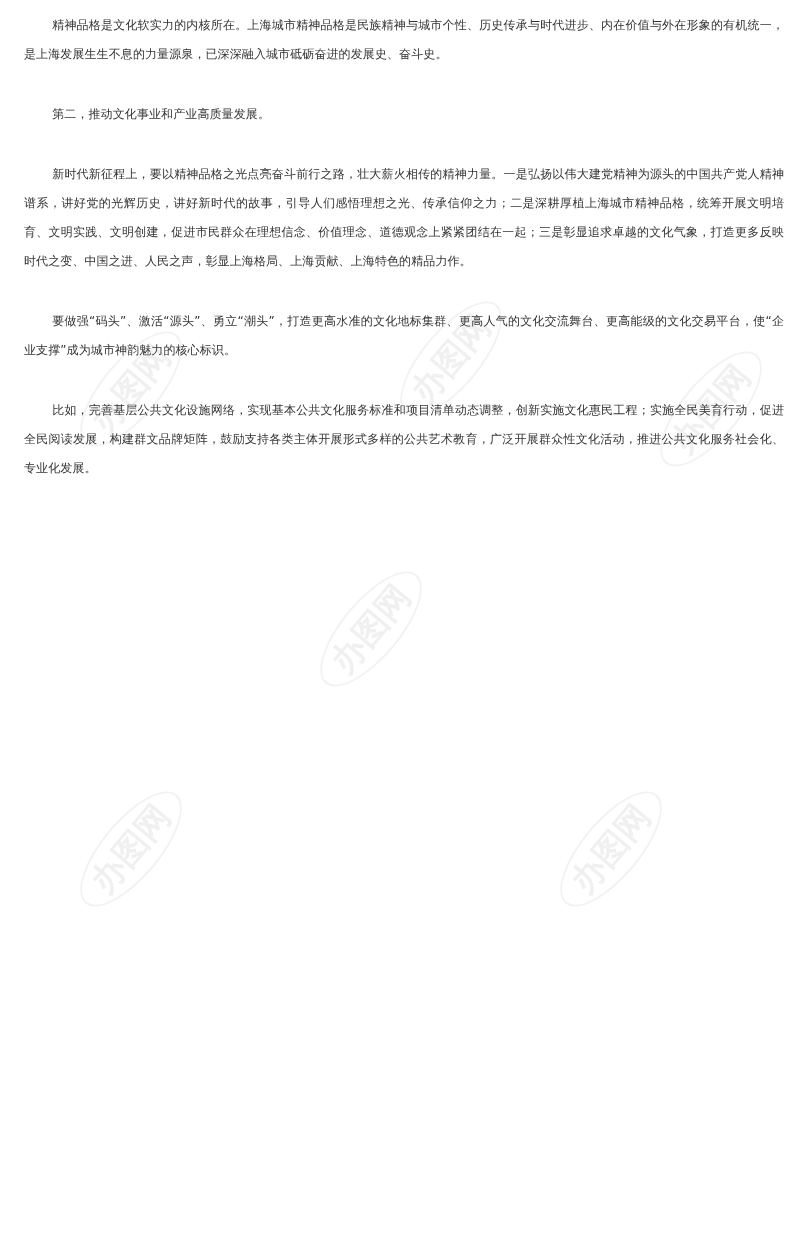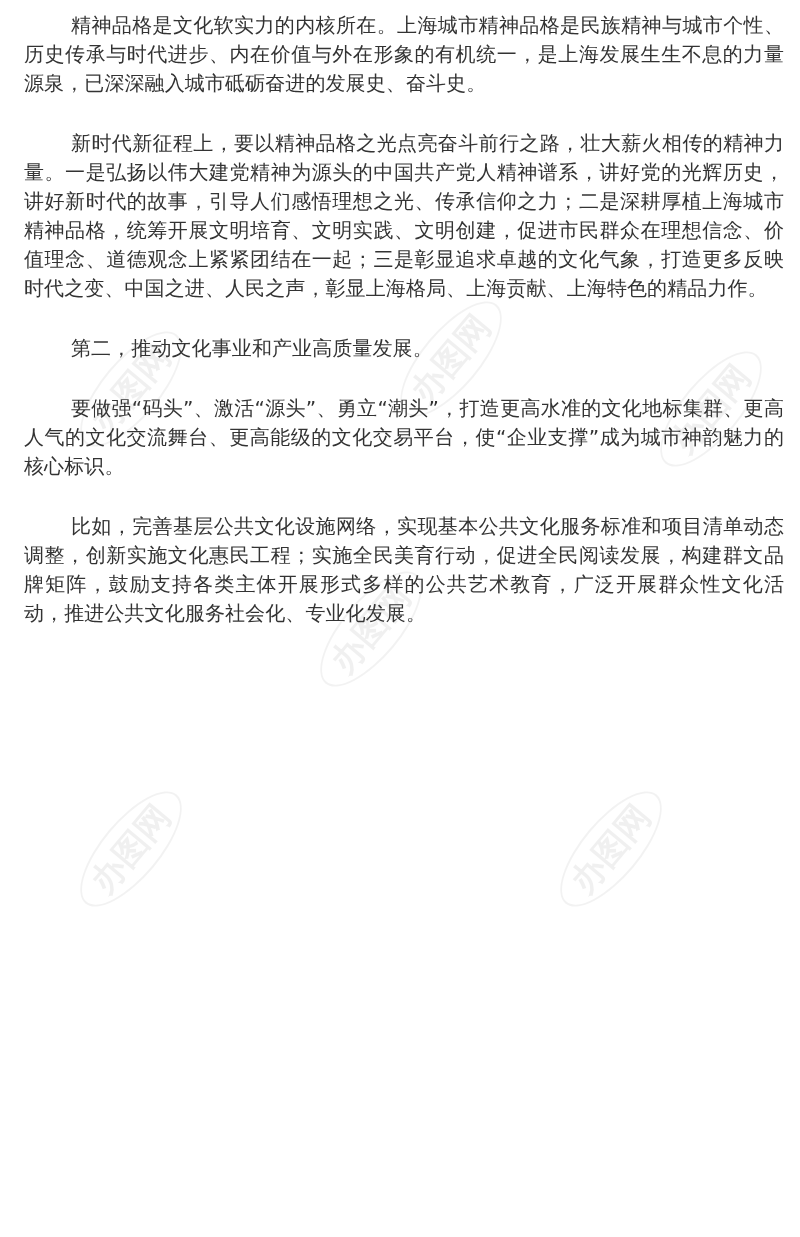--- a/index.html
+++ b/index.html
@@ -16,21 +16,21 @@
       color: #333333;
     }
     .article {
       position: absolute;
       left: 24px;
       top: 11px;
       width: 760px;
     }
     .para {
       margin: 0 0 31px 0;
-      font-size: 20px;
+      font-size: 12px;
       line-height: 29px;
       text-indent: 2.35em;
       text-align: justify;
       letter-spacing: 0.1px;
     }
     .watermark {
       position: absolute;
       color: rgba(0,0,0,0.06);
       font-size: 34px;
       font-weight: bold;
@@ -47,17 +47,17 @@
 
 <div class="watermark" style="left:60px; top:360px;">办图网</div>
 <div class="watermark" style="left:380px; top:330px;">办图网</div>
 <div class="watermark" style="left:640px; top:380px;">办图网</div>
 <div class="watermark" style="left:300px; top:600px;">办图网</div>
 <div class="watermark" style="left:60px; top:820px;">办图网</div>
 <div class="watermark" style="left:540px; top:820px;">办图网</div>
 
 <article class="article">
   <p class="para">精神品格是文化软实力的内核所在。上海城市精神品格是民族精神与城市个性、历史传承与时代进步、内在价值与外在形象的有机统一，是上海发展生生不息的力量源泉，已深深融入城市砥砺奋进的发展史、奋斗史。</p>
+  <p class="para">第二，推动文化事业和产业高质量发展。</p>
   <p class="para">新时代新征程上，要以精神品格之光点亮奋斗前行之路，壮大薪火相传的精神力量。一是弘扬以伟大建党精神为源头的中国共产党人精神谱系，讲好党的光辉历史，讲好新时代的故事，引导人们感悟理想之光、传承信仰之力；二是深耕厚植上海城市精神品格，统筹开展文明培育、文明实践、文明创建，促进市民群众在理想信念、价值理念、道德观念上紧紧团结在一起；三是彰显追求卓越的文化气象，打造更多反映时代之变、中国之进、人民之声，彰显上海格局、上海贡献、上海特色的精品力作。</p>
-  <p class="para">第二，推动文化事业和产业高质量发展。</p>
   <p class="para">要做强“码头”、激活“源头”、勇立“潮头”，打造更高水准的文化地标集群、更高人气的文化交流舞台、更高能级的文化交易平台，使“企业支撑”成为城市神韵魅力的核心标识。</p>
   <p class="para">比如，完善基层公共文化设施网络，实现基本公共文化服务标准和项目清单动态调整，创新实施文化惠民工程；实施全民美育行动，促进全民阅读发展，构建群文品牌矩阵，鼓励支持各类主体开展形式多样的公共艺术教育，广泛开展群众性文化活动，推进公共文化服务社会化、专业化发展。</p>
 </article>
 
 </body></html>

